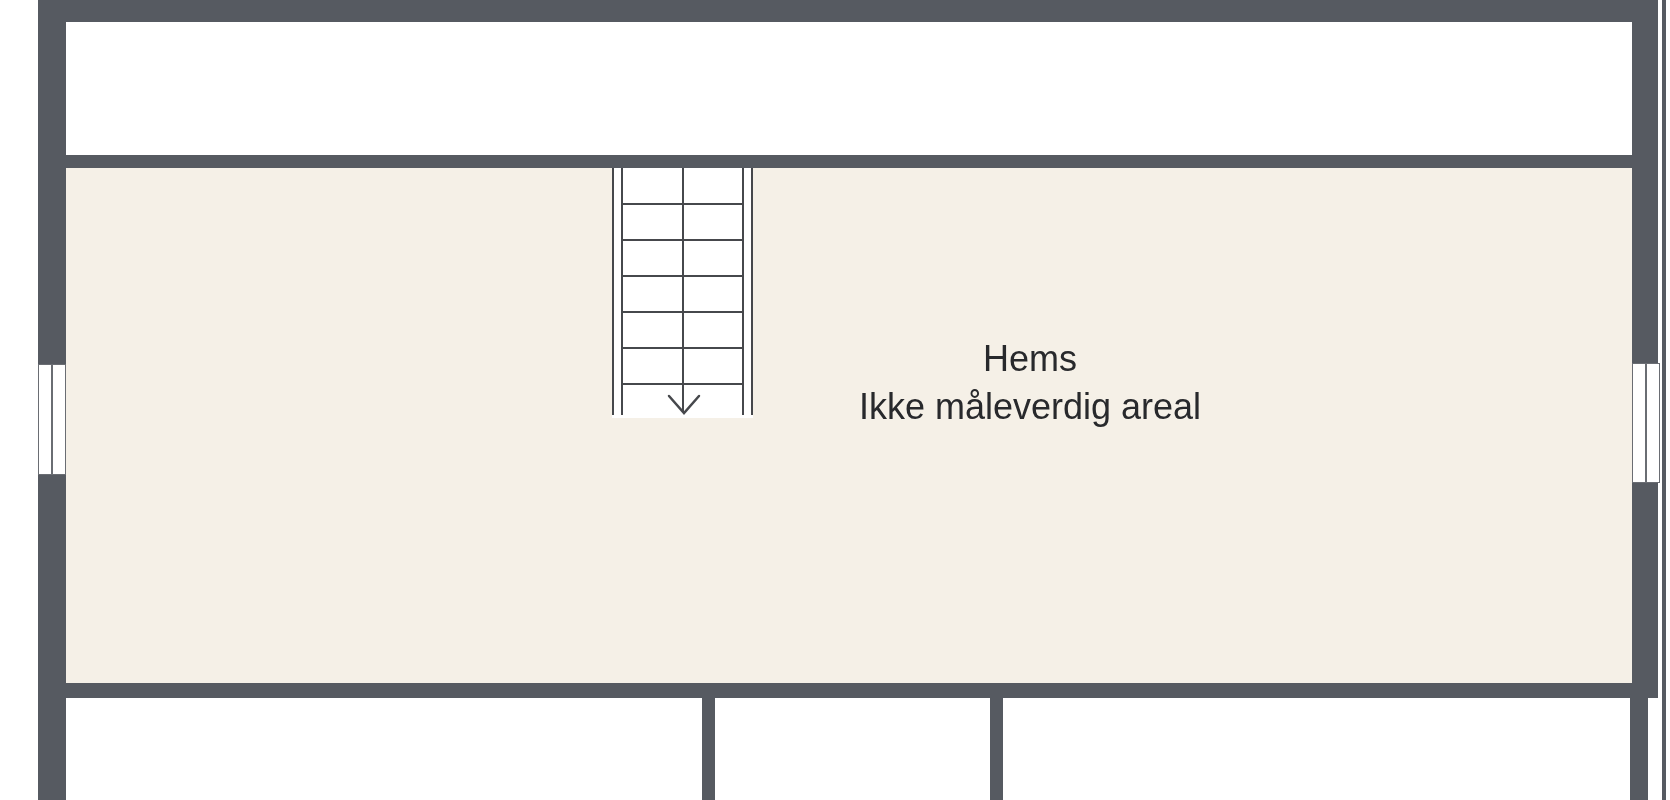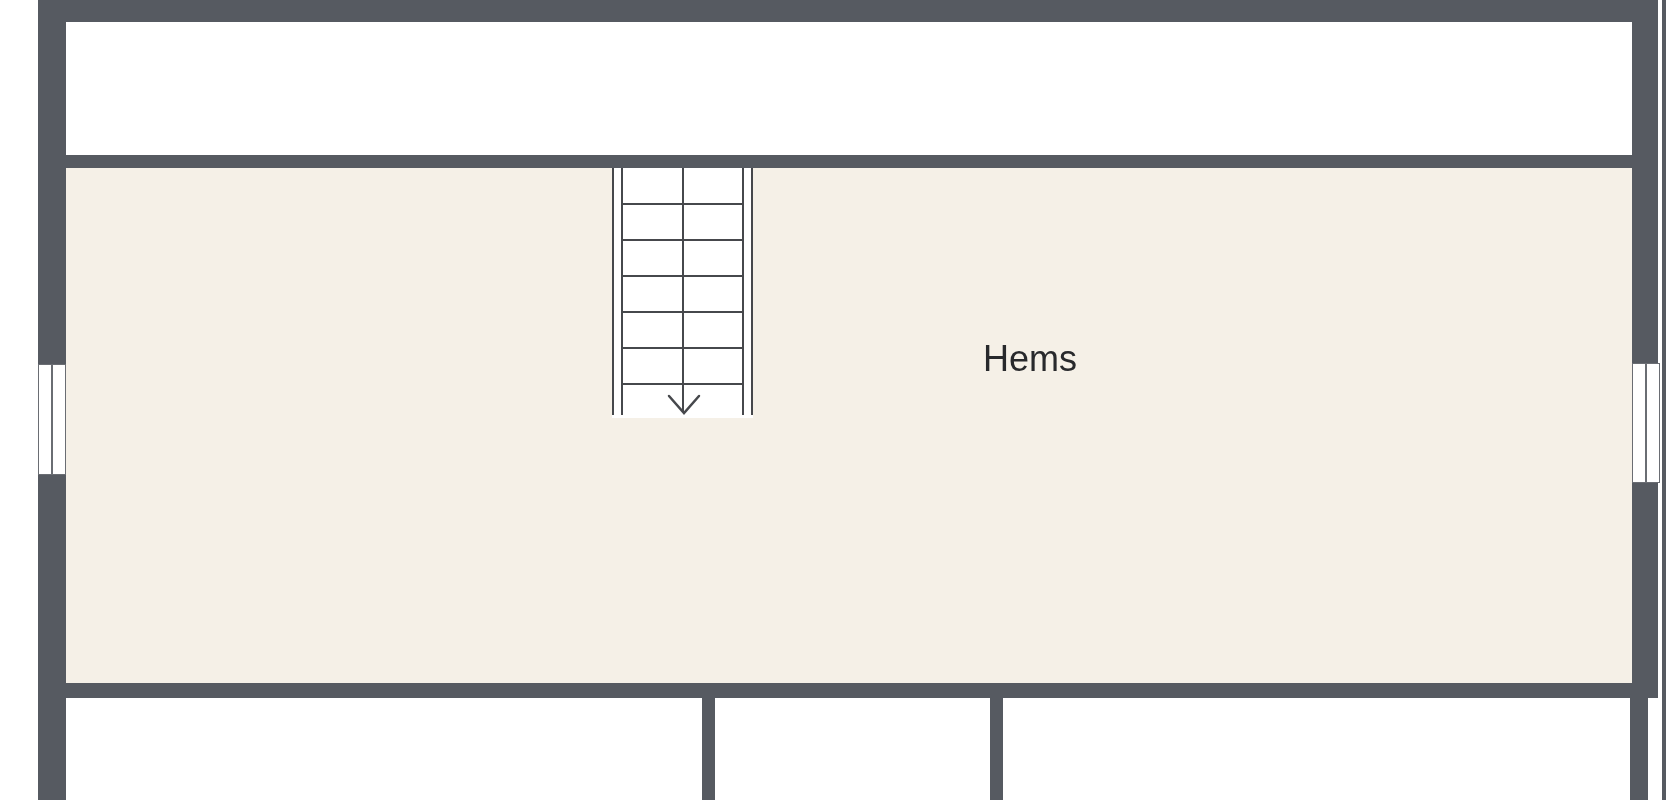--- a/index.html
+++ b/index.html
@@ -100,15 +100,16 @@
         <div class="step" style="top: 179px;"></div>
         <div class="step" style="top: 215px;"></div>
       </div>
     <svg class="arrow" viewBox="0 0 34 22" xmlns="http://www.w3.org/2000/svg">
       <polyline points="2,2 17,19 32,2" fill="none" stroke="#46484c" stroke-width="2.5" stroke-linecap="round"></polyline>
     </svg>
   </div>
 
   <div class="label">
     <div>Hems</div>
+    <div>Ikke måleverdig areal</div>
   </div>
 
 </div>
 
 </body></html>

